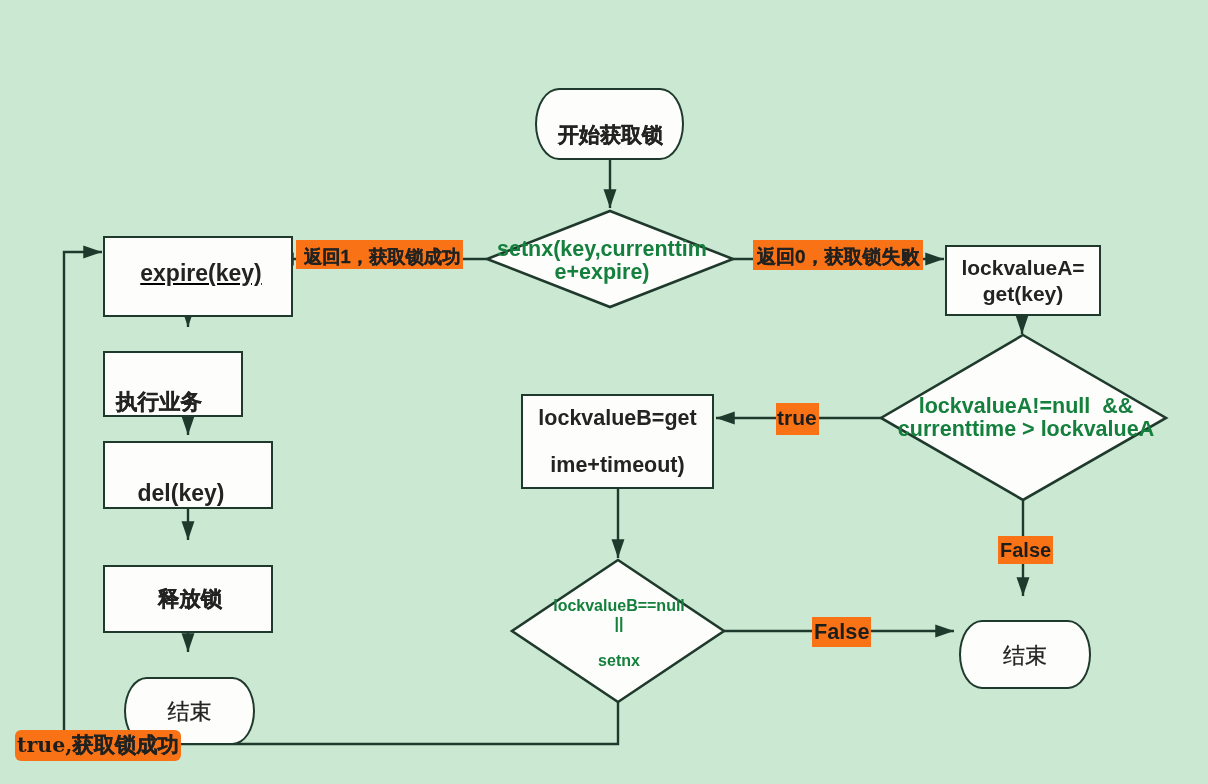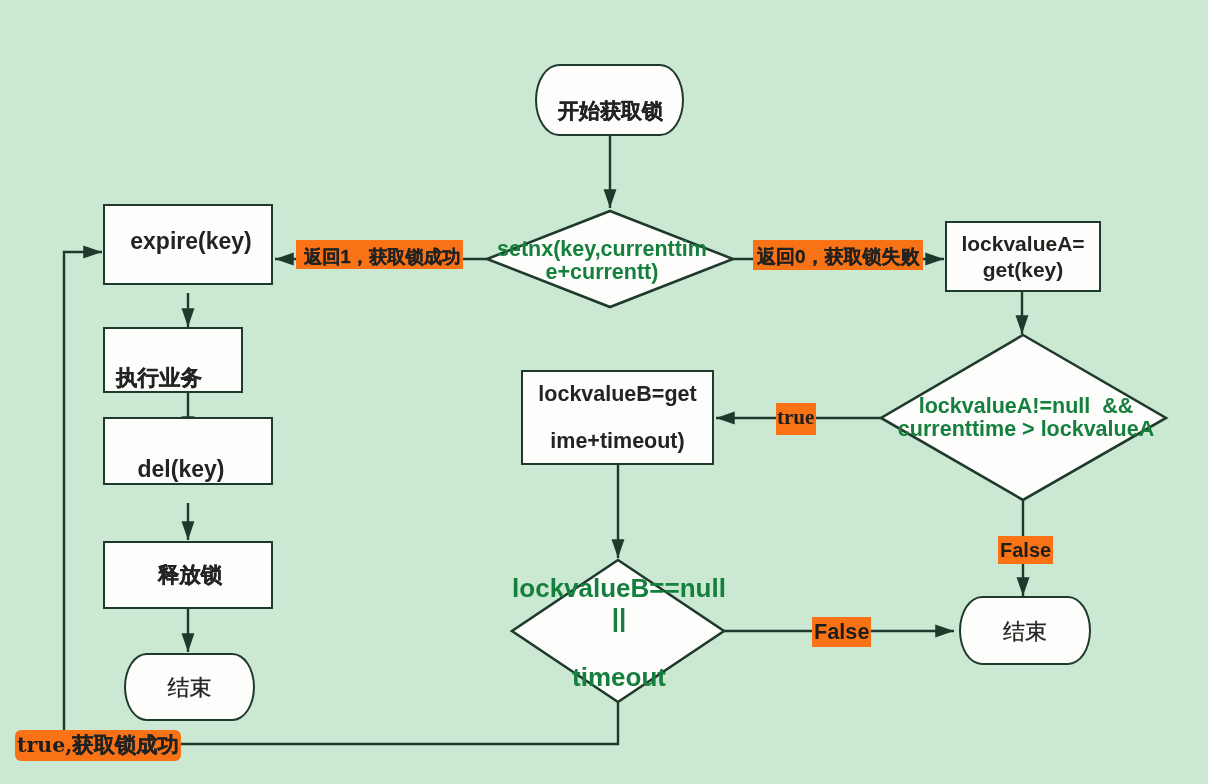--- a/index.html
+++ b/index.html
@@ -6,21 +6,21 @@
   html,body{margin:0;padding:0;}
   body{width:1208px;height:784px;background:#cbe8d3;overflow:hidden;
        font-family:"Liberation Sans",sans-serif;
        -webkit-font-smoothing:antialiased;}
   #stage{position:relative;width:1208px;height:784px;background:#cbe8d3;
          transform:translateZ(0);}
   svg#wires{position:absolute;left:0;top:0;width:1208px;height:784px;}
 
   .node{position:absolute;box-sizing:border-box;background:#fdfdfb;
         border:2.6px solid #1f3a2c;display:flex;align-items:center;
-        justify-content:flex-end;text-align:center;}
+        justify-content:flex-end;text-align:center;margin-top:24px;}
   .node .txt{color:#232422;font-weight:700;line-height:1.12;
              display:block;width:100%;will-change:transform;}
   .cjk{-webkit-text-stroke:0.32px #232422;}
   .cjkthin{-webkit-text-stroke:0.3px #232422;}
 
   .term{border-radius:24px/36px;}
 
   .dia{position:absolute;}
   .dia .dlabel{position:absolute;left:50%;top:50%;will-change:transform;
        transform:translate(-50%,-50%);white-space:pre;text-align:center;
@@ -72,21 +72,21 @@
       <path d="M724,631 L954,631" marker-end="url(#ah)"></path>
 
       <path d="M618,702 L618,744 L64,744 L64,252 L102,252" marker-end="url(#ah)"></path>
     </g>
   </svg>
 
   <div class="node term" style="left:535px;top:64px;width:149px;height:72px;">
     <span class="txt cjk" style="font-size:21px;padding-top:21px;position:relative;left:1px;top:0px;">开始获取锁</span>
   </div>
 
-  <div class="node" style="left:103px;top:204px;width:170px;height:81px;">
+  <div class="node" style="left:103px;top:212px;width:190px;height:81px;text-decoration:underline;">
     <span class="txt" style="font-size:23px;position:relative;top:-3px;left:2.5px;">expire(key)</span>
   </div>
 
   <div class="node" style="left:103px;top:327px;width:140px;height:66px;">
     <span class="txt cjk" style="font-size:21.5px;padding-top:27px;position:relative;left:-14px;top:5px;">执行业务</span>
   </div>
 
   <div class="node" style="left:103px;top:417px;width:170px;height:68px;">
     <span class="txt" style="font-size:23px;padding-top:32px;position:relative;left:-7px;top:3px;">del(key)</span>
   </div>
@@ -105,31 +105,31 @@
 
   <div class="node" style="left:521px;top:370px;width:193px;height:95px;">
     <span class="txt" style="font-size:21.5px;line-height:1.10;position:relative;top:1px;"><span>lockvalueB=get</span><br><br><span>ime+timeout)</span></span>
   </div>
 
   <div class="node term" style="left:959px;top:596px;width:132px;height:69px;">
     <span class="txt cjkthin" style="font-size:22px;font-weight:400;position:relative;top:2px;">结束</span>
   </div>
 
   <div class="dia" style="left:487px;top:211px;width:246px;height:96px;">
-    <div class="dlabel" style="font-size:21.5px;line-height:1.08;transform:translate(-50%,-50%) translate(-8px,2px);"><span>setnx(key,currenttim</span><br><span>e+currentt)</span></div>
+    <div class="dlabel" style="font-size:21.5px;line-height:1.08;transform:translate(-50%,-50%) translate(-8px,2px);"><span>setnx(key,currenttim</span><br><span>e+expire)</span></div>
   </div>
 
   <div class="dia" style="left:877px;top:333px;width:288px;height:168px;">
     <div class="dlabel" style="font-size:21.5px;line-height:1.07;transform:translate(-50%,-50%) translate(5px,1px);"><span>lockvalueA!=null  &amp;&amp;</span><br><span>currenttime &gt; lockvalueA</span></div>
   </div>
 
   <div class="dia" style="left:511px;top:559px;width:212px;height:142px;">
-    <div class="dlabel" style="font-size:26px;line-height:1.14;transform:translate(-50%,-50%) translate(2px,3px);"><span>lockvalueB==null</span><br><span>||</span><br><br><span>timeout</span></div>
+    <div class="dlabel" style="font-size:16px;line-height:1.14;transform:translate(-50%,-50%) translate(2px,3px);"><span>lockvalueB==null</span><br><span>||</span><br><br><span>setnx</span></div>
   </div>
 
   <div class="elabel cjk" style="left:296px;top:240px;font-size:18.3px;padding:7px 3px 2px 8px;">返回1，获取锁成功</div>
   <div class="elabel cjk" style="left:753px;top:240px;font-size:19px;padding:7px 3px 2px 4px;">返回0，获取锁失败</div>
-  <div class="elabel" style="left:776px;top:403px;font-size:21px;padding:3px 2px 6px 1px;font-family:Liberation Serif, serif;">true</div>
+  <div class="elabel" style="left:776px;top:403px;font-size:21px;padding:3px 2px 6px 1px;">true</div>
   <div class="elabel" style="left:998px;top:536px;font-size:20px;padding:3px 2px;">False</div>
   <div class="elabel" style="left:812px;top:617px;font-size:21.7px;padding:3px 2px;">False</div>
   <div class="elabel" style="left:15px;top:730px;font-size:21.3px;padding:4px 2px;border-radius:6px;"><span style="font-family:'DejaVu Serif',serif;font-size:20.5px;">true,</span><span class="cjk">获取锁成功</span></div>
 
 </div>
 
 </body></html>

